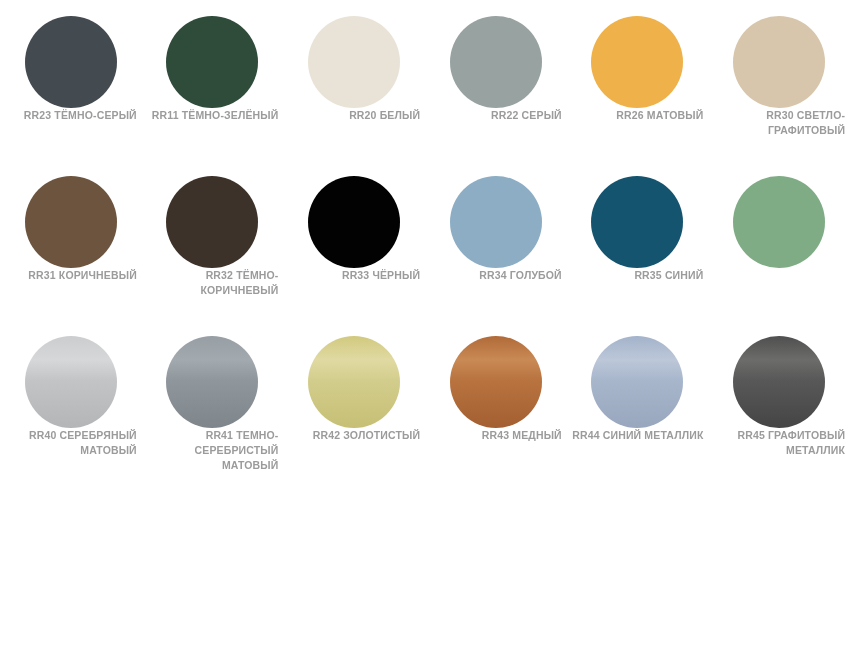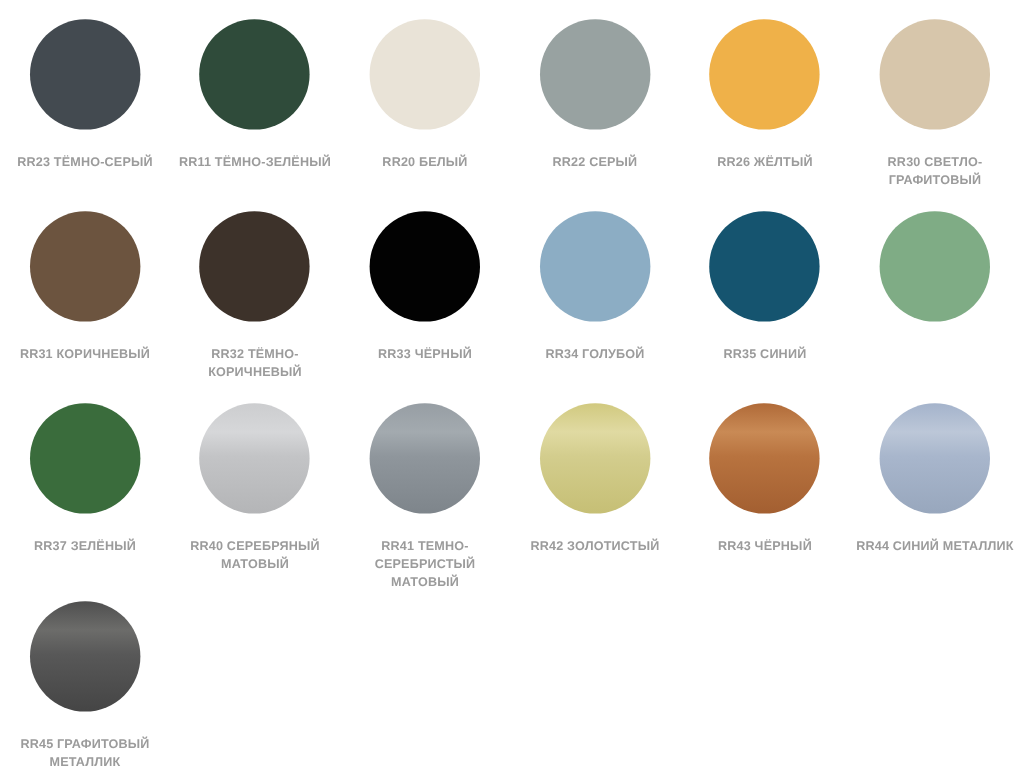--- a/index.html
+++ b/index.html
@@ -32,23 +32,23 @@
   }
 
   .swatch-disc {
     width: 92px;
     height: 92px;
     border-radius: 50%;
     flex: 0 0 auto;
   }
 
   .swatch-label {
-    margin-top: 20px;
+    margin-top: 0;
     width: 132px;
-    text-align: center;
+    text-align: right;
     font-size: 10.5px;
     line-height: 15px;
     letter-spacing: 0.15px;
     color: #9b9b9b;
     font-weight: 700;
     font-family: "Liberation Sans", "DejaVu Sans", sans-serif;
     white-space: pre-line;
     -webkit-font-smoothing: antialiased;
   }
 </style>
@@ -67,21 +67,21 @@
     <div class="swatch-cell">
       <div class="swatch-disc" style="background: rgb(233, 227, 215);"></div>
       <div class="swatch-label">RR20 БЕЛЫЙ</div>
     </div>
     <div class="swatch-cell">
       <div class="swatch-disc" style="background: rgb(152, 162, 161);"></div>
       <div class="swatch-label">RR22 СЕРЫЙ</div>
     </div>
     <div class="swatch-cell">
       <div class="swatch-disc" style="background: rgb(239, 177, 73);"></div>
-      <div class="swatch-label">RR26 ЖЁЛТЫЙ</div>
+      <div class="swatch-label">RR26 МАТОВЫЙ</div>
     </div>
     <div class="swatch-cell">
       <div class="swatch-disc" style="background: rgb(215, 198, 171);"></div>
       <div class="swatch-label">RR30 СВЕТЛО-
 ГРАФИТОВЫЙ</div>
     </div>
     <div class="swatch-cell">
       <div class="swatch-disc" style="background: rgb(108, 84, 63);"></div>
       <div class="swatch-label">RR31 КОРИЧНЕВЫЙ</div>
     </div>
@@ -99,41 +99,37 @@
       <div class="swatch-label">RR34 ГОЛУБОЙ</div>
     </div>
     <div class="swatch-cell">
       <div class="swatch-disc" style="background: rgb(21, 84, 111);"></div>
       <div class="swatch-label">RR35 СИНИЙ</div>
     </div>
     <div class="swatch-cell">
       <div class="swatch-disc" style="background: rgb(127, 172, 133);"></div>
     </div>
     <div class="swatch-cell">
-      <div class="swatch-disc" style="background: rgb(58, 108, 60);"></div>
-      <div class="swatch-label">RR37 ЗЕЛЁНЫЙ</div>
-    </div>
-    <div class="swatch-cell">
       <div class="swatch-disc" style="background: linear-gradient(rgb(204, 205, 207) 0%, rgb(214, 215, 217) 26%, rgb(195, 196, 198) 48%, rgb(180, 181, 183) 100%);"></div>
       <div class="swatch-label">RR40 СЕРЕБРЯНЫЙ
 МАТОВЫЙ</div>
     </div>
     <div class="swatch-cell">
       <div class="swatch-disc" style="background: linear-gradient(rgb(151, 158, 164) 0%, rgb(163, 170, 175) 26%, rgb(143, 150, 156) 48%, rgb(126, 133, 139) 100%);"></div>
       <div class="swatch-label">RR41 ТЕМНО-
 СЕРЕБРИСТЫЙ
 МАТОВЫЙ</div>
     </div>
     <div class="swatch-cell">
       <div class="swatch-disc" style="background: linear-gradient(rgb(209, 201, 127) 0%, rgb(224, 218, 162) 26%, rgb(211, 205, 141) 48%, rgb(198, 191, 117) 100%);"></div>
       <div class="swatch-label">RR42 ЗОЛОТИСТЫЙ</div>
     </div>
     <div class="swatch-cell">
       <div class="swatch-disc" style="background: linear-gradient(rgb(176, 106, 56) 0%, rgb(201, 138, 85) 26%, rgb(184, 115, 63) 48%, rgb(163, 95, 49) 100%);"></div>
-      <div class="swatch-label">RR43 ЧЁРНЫЙ</div>
+      <div class="swatch-label">RR43 МЕДНЫЙ</div>
     </div>
     <div class="swatch-cell">
       <div class="swatch-disc" style="background: linear-gradient(rgb(164, 179, 203) 0%, rgb(188, 199, 216) 26%, rgb(168, 182, 204) 48%, rgb(152, 167, 189) 100%);"></div>
       <div class="swatch-label">RR44 СИНИЙ МЕТАЛЛИК</div>
     </div>
     <div class="swatch-cell">
       <div class="swatch-disc" style="background: linear-gradient(rgb(79, 79, 79) 0%, rgb(108, 108, 106) 26%, rgb(88, 88, 88) 48%, rgb(69, 69, 69) 100%);"></div>
       <div class="swatch-label">RR45 ГРАФИТОВЫЙ
 МЕТАЛЛИК</div>
     </div>

